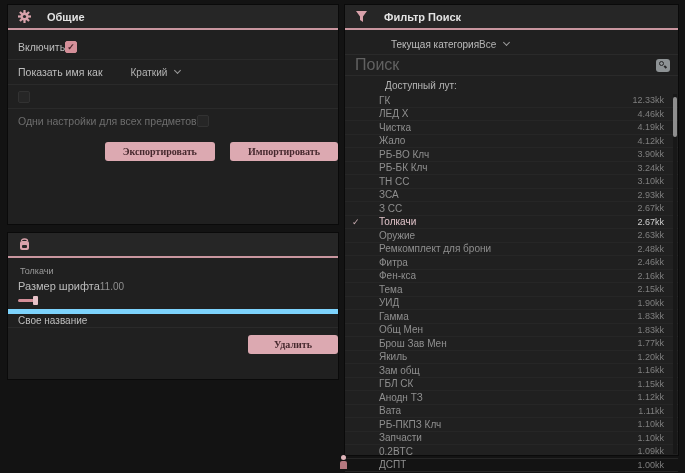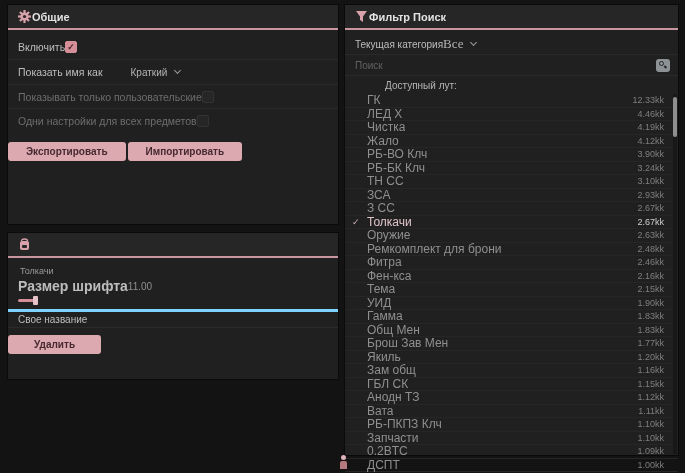--- a/index.html
+++ b/index.html
@@ -11,21 +11,21 @@
     overflow:hidden;
     color:#c7c7c7;
   }
   .panel {
     position:absolute;
     background:#202020;
     box-shadow:0 0 0 1px #0a0a0a;
   }
   .panel-header {
     height:25px;
-    display:flex; align-items:center; gap:1px;
+    display:flex; align-items:center; gap:16px;
     padding:0 10px;
     background:#262626;
     border-bottom:2px solid #c9969f;
   }
   .panel-title { font-size:11px; font-weight:bold; color:#e3e3e3; }
   .hdr-ico { width:13px; height:13px; flex:0 0 auto; }
   .row {
     display:flex; align-items:center; 
     padding:0 10px; border-bottom:1px solid #2a2a2a;
   }
@@ -44,52 +44,52 @@
   .dd { display:flex; align-items:center; gap:8px; cursor:pointer; }
   .dd-val { font-size:10px; color:#b3b3b3; }
   .chev { width:5px; height:5px; border-right:1.5px solid #9a9a9a; border-bottom:1.5px solid #9a9a9a; transform:rotate(45deg); margin-top:-3px; }
   
   .btn {
     background:#dca9b1; color:#46292e;
     border:none; border-radius:3px;
     font-family:inherit; font-size:10px; font-weight:bold;
     padding:4px 18px; cursor:pointer;
   }
-  .btn-row { display:flex; justify-content:flex-start; gap:2px; padding-top:9px; }
+  .btn-row { display:flex; justify-content:flex-end; gap:15px; padding-top:9px;font-family:Liberation Serif, serif; }
   
   .item-name { font-size:9px; color:#9a9a9a; padding:8px 12px 2px 12px; }
   .wheel {
     width:11px; height:11px; border-radius:50%; position:relative; cursor:pointer;
     background:conic-gradient(#c46a6a,#c49a6a,#bdbd7a,#7ab87a,#6aa9b8,#7a7ac4,#b86ab8,#c46a6a);
   }
   .wheel::after { content:""; position:absolute; inset:3px; border-radius:50%; background:#202020; }
   .slider { position:relative; height:9px; margin:2px 10px 4px 10px; cursor:pointer; }
   .slider .fill { position:absolute; left:0; top:3px; width:16px; height:3px; background:#d48f99; border-radius:2px; }
   .slider .thumb { position:absolute; left:15px; top:0; width:5px; height:9px; background:#e7c2c8; border-radius:1px; }
   .num { font-size:10px; color:#8f8f8f; }
   .txt-in {
     background:transparent; border:none; outline:none; flex:1;
     font-family:inherit; font-size:10px; color:#bdbdbd; margin-left:10px;
   }
   
   .search-row { display:flex; align-items:center; justify-content:space-between; padding:0 8px 0 10px; border-bottom:1px solid #2a2a2a; height:21px; }
-  .search-input { background:transparent; border:none; outline:none; flex:1; font-family:inherit; font-size:10px; color:#8a8a8a; }
+  .search-input { background:transparent; border:none; outline:none; flex:1; font-family:inherit; font-size:16px; color:#8a8a8a; }
   .search-input::placeholder { color:#616161; }
   .search-btn { width:14px; height:13px; background:#8d9294; border-radius:3px; position:relative; cursor:pointer; flex:0 0 auto; }
   .search-btn .glass { position:absolute; left:3px; top:2px; width:5px; height:5px; border:1.5px solid #272727; border-radius:50%; }
   .search-btn .handle { position:absolute; left:8px; top:7px; width:3px; height:1.5px; background:#272727; transform:rotate(45deg); }
   .list-label { font-size:10px; color:#b5b5b5; padding:4px 10px 3px 8px;margin-left:32px; }
   .loot-list { position:relative; }
   .loot-row {
     display:flex; align-items:center; justify-content:space-between;
     height:13.5px; padding:0 12px 0 22px;
     border-bottom:1px solid #262626; cursor:pointer;
     position:relative;
   }
-  .loot-name { font-size:12px; color:#8f8f8f; white-space:nowrap; overflow:hidden; }
+  .loot-name { font-size:10px; color:#8f8f8f; white-space:nowrap; overflow:hidden;margin-left:12px; }
   .loot-val { font-size:9px; color:#7f7f7f; margin-right:2px; }
   .loot-row .check { position:absolute; left:7px; top:1px; font-size:9px; color:#cdb0b5; display:none; }
   .loot-row.checked .check { display:block; }
   .loot-row.checked .loot-name { color:#e0c3c9; }
   .loot-row.checked .loot-val { color:#cfcfcf; }
   
   .sb-track { position:absolute; right:1px; top:89px; width:4px; height:360px; background:#181818; }
   .sb-thumb { position:absolute; top:3px; left:0; width:4px; height:40px; background:#8f8f8f; border-radius:2px; cursor:pointer; }
   
   .mini-fig { position:absolute; left:339px; top:455px; width:9px; height:14px; }
@@ -125,21 +125,20 @@
     <span class="cb on">✓</span>
   </div>
   <div class="row" style="height:25px;gap:28px;">
     <span class="lbl">Показать имя как</span>
     <span class="dd">
       <span class="dd-val">Краткий</span>
       <span class="chev"></span>
     </span>
   </div>
   <div class="row" style="height:24px;">
-    <span class="lbl dim">Показывать только пользовательские</span>
     <span class="cb dim"></span>
   </div>
   <div class="row" style="height:24px; border-bottom:none;">
     <span class="lbl dim">Одни настройки для всех предметов</span>
     <span class="cb dim"></span>
   </div>
   <div class="btn-row">
     <button class="btn">Экспортировать</button>
     <button class="btn">Импортировать</button>
   </div>
@@ -150,49 +149,49 @@
     <span class="hdr-ico">
       <svg width="13" height="13" viewBox="0 0 13 13">
         <path d="M3.5 3 Q3.5 1 6.5 1 Q9.5 1 9.5 3" stroke="#d9a2ab" stroke-width="1.4" fill="none"></path>
         <rect x="2" y="3" width="9" height="9" rx="2" fill="#d9a2ab"></rect>
         <rect x="4" y="7" width="5" height="3" rx="1" fill="#262626"></rect>
       </svg>
     </span>
   </div>
   <div class="item-name">Толкачи</div>
   <div class="row" style="height:16px; border-bottom:none;">
-    <span class="lbl" style="font-size:14px;font-weight:bold;">Размер шрифта</span>
+    <span class="lbl" style="font-size:11px;">Размер шрифта</span>
     <span class="num">11.00</span>
   </div>
   <div class="slider">
     <span class="fill"></span>
     <span class="thumb"></span>
   </div>
-  <div class="row" style="height:19px; border-top:3px solid #7dd3fc;gap:11px;">
+  <div class="row" style="height:19px; border-top:5px solid #7dd3fc;gap:11px;">
     <span class="lbl" style="font-size:10px;">Свое название</span>
     <input class="txt-in" value="" style="">
   </div>
   <div class="btn-row" style="padding-top:7px;">
     <button class="btn" style="padding:4px 26px;">Удалить</button>
   </div>
 </div>
 
 <div class="panel" style="left:345px; top:5px; width:333px; height:450px;">
   <div class="panel-header">
     <span class="hdr-ico">
       <svg width="13" height="13" viewBox="0 0 13 13">
         <path d="M1 1 H12 L8 6.5 V12 L5 10 V6.5 Z" fill="#d9a2ab"></path>
       </svg>
     </span>
     <span class="panel-title">Фильтр Поиск</span>
   </div>
   <div class="row" style="height:21px; margin-top:4px;">
-    <span class="lbl" style="font-size:10px;">Текущая категория</span>
+    <span class="lbl" style="font-size:10px;margin-left:36px;">Текущая категория</span>
     <span class="dd">
-      <span class="dd-val" style="font-size:13px;font-family:Liberation Serif, serif;">Все</span>
+      <span class="dd-val" style="font-size:10px;">Все</span>
       <span class="chev"></span>
     </span>
   </div>
   <div class="search-row">
     <input class="search-input" placeholder="Поиск" style="">
     <span class="search-btn">
       <span class="glass"></span>
       <span class="handle"></span>
     </span>
   </div>

